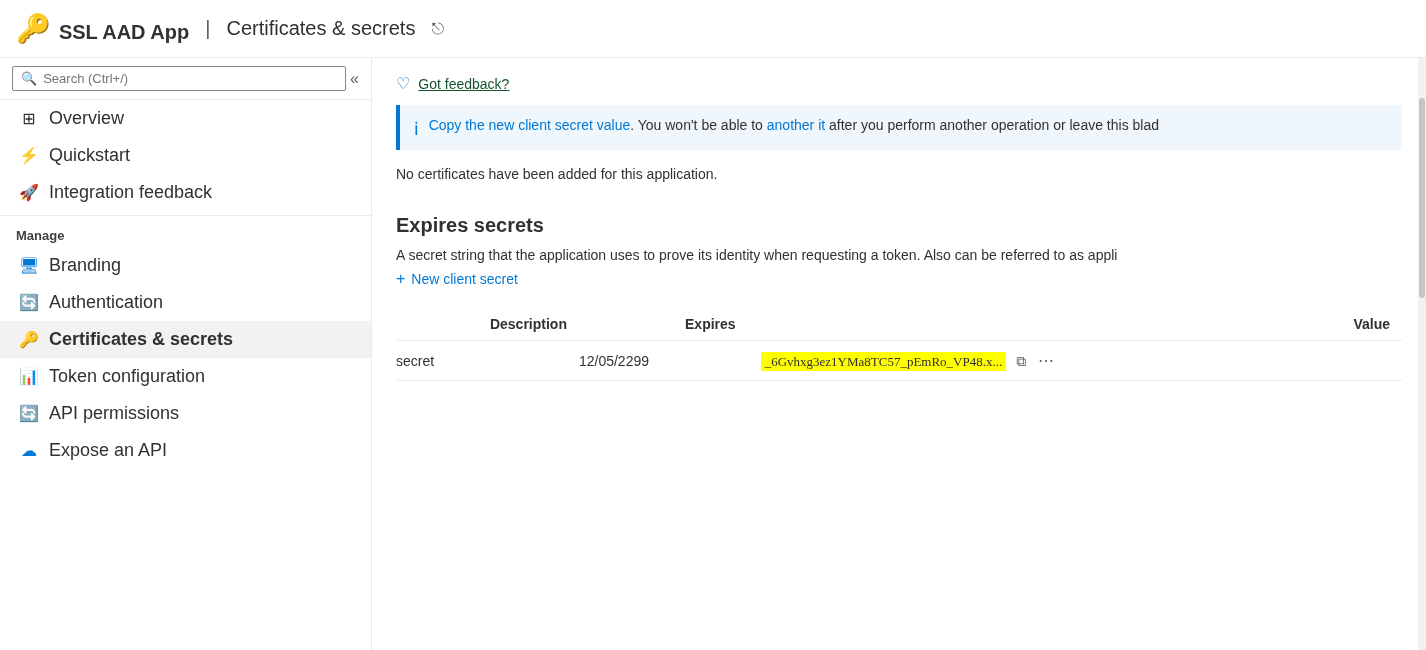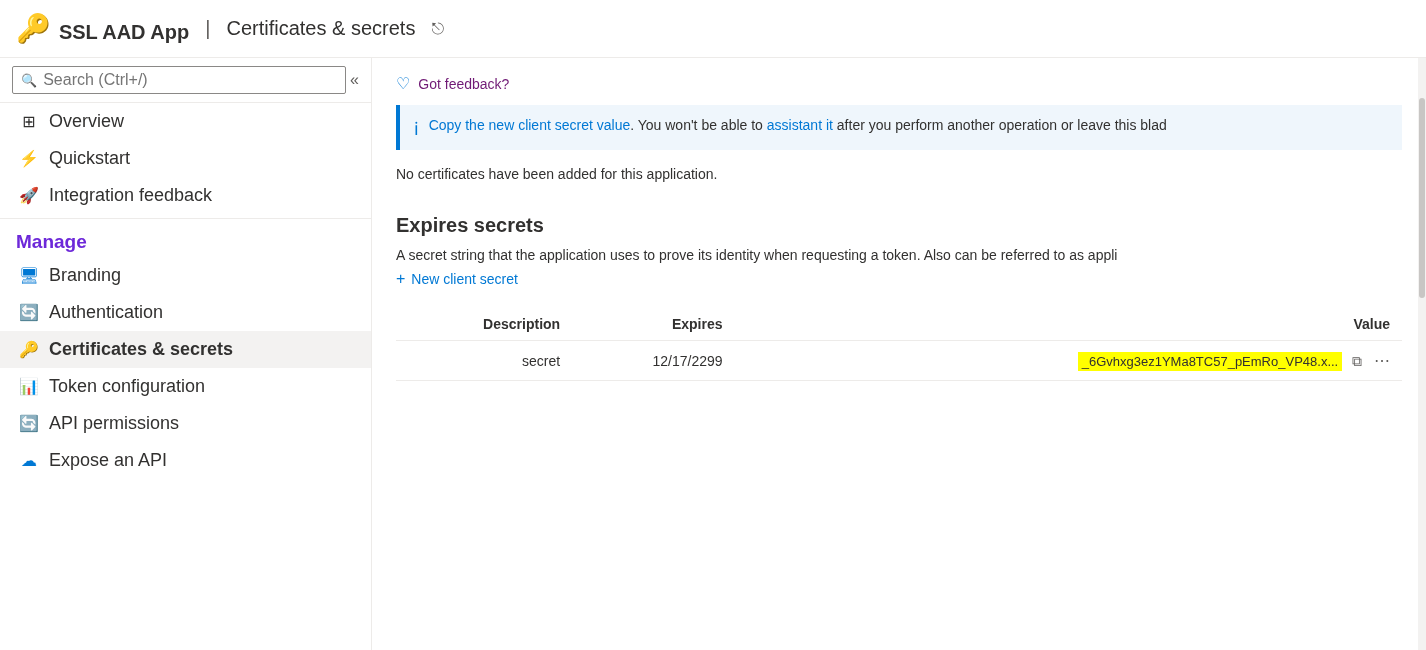--- a/index.html
+++ b/index.html
@@ -14,32 +14,32 @@
     .header-separator { color: #605e5c; font-weight: 300; margin: 0 8px; font-size: 20px; }
     .header-subtitle { font-size: 20px; color: #323130; font-weight: 400; }
     .pin-icon { color: #605e5c; font-size: 16px; margin-left: 8px; cursor: pointer; }
 
     
     .body { display: flex; flex: 1; overflow: hidden; }
 
     
     .sidebar { width: 372px; border-right: 1px solid #edebe9; display: flex; flex-direction: column; overflow: hidden; background: #fff; }
     .search-input-wrap { display: flex; align-items: center; border: 1px solid #8a8886; padding: 4px 8px; gap: 6px; border-radius: 2px; }
-    .search-input-wrap input { border: none; outline: none; font-size: 16px; color: #605e5c; background: transparent; width: 100%; }
+    .search-input-wrap input { border: none; outline: none; font-size: 13px; color: #605e5c; background: transparent; width: 100%; }
     .search-icon { color: #605e5c; font-size: 13px; }
     .collapse-btn { background: none; border: none; cursor: pointer; font-size: 16px; color: #605e5c; margin-left: auto; }
     .search-row { display: flex; align-items: center; gap: 4px; }
 
     .sidebar-nav { flex: 1; overflow-y: auto; padding-bottom: 8px; }
     .nav-item { display: flex; align-items: center; padding: 8px 16px; cursor: pointer; gap: 10px; border-left: 3px solid transparent; }
     .nav-item.active { background: #f3f2f1; border-left-color: transparent; }
     .nav-item-icon { font-size: 16px; width: 20px; text-align: center; flex-shrink: 0; }
     .nav-item-label { font-size: 18px; color: #323130; }
 
-    .nav-section-title { font-size: 19px; font-weight: 600; color: #6d28d9; padding: 12px 16px 4px 16px; border-top: 1px solid #edebe9; margin-top: 4px; }
+    .nav-section-title { font-size: 13px; font-weight: 600; color: #404040; padding: 12px 16px 4px 16px; border-top: 1px solid #edebe9; margin-top: 4px; }
 
     
     .main { flex: 1; overflow-y: auto; padding: 0; position: relative; }
     .main-inner { padding: 16px 24px; }
 
     .feedback-bar { display: flex; align-items: center; gap: 8px; margin-bottom: 12px; }
     .feedback-icon { color: #0078d4; font-size: 16px; }
     .feedback-text { color: #0078d4; font-size: 14px; }
 
     .info-banner { background: #eff6fc; border-left: 4px solid #0078d4; padding: 10px 14px; display: flex; align-items: flex-start; gap: 10px; margin-bottom: 16px; }
@@ -50,22 +50,22 @@
 
     .section-title { font-size: 20px; font-weight: 600; color: #323130; margin-bottom: 8px; }
     .section-desc { font-size: 14px; color: #323130; margin-bottom: 0; line-height: 1.5; }
 
     .new-secret-btn { display: flex; align-items: center; gap: 6px; background: none; border: none; cursor: pointer; color: #0078d4; font-size: 14px; padding: 4px 0; margin-bottom: 16px; }
     .new-secret-plus { font-size: 16px; color: #0078d4; }
 
     
     .secrets-table { width: 100%; border-collapse: collapse; }
     .secrets-table th { text-align: right; font-size: 14px; font-weight: 700; color: #323130; padding: 8px 12px 8px 0; border-bottom: 1px solid #edebe9; }
-    .secrets-table td { padding: 10px 12px 10px 0; font-size: 14px; color: #323130; border-bottom: 1px solid #edebe9; vertical-align: middle; text-align: right; }
-    .secret-value { background: #ffff00; color: #323130; font-family: Liberation Sans, sans-serif; font-size: 13px; padding: 2px 4px; margin-left: 13px; }
+    .secrets-table td { padding: 10px 12px 10px 0; font-size: 14px; color: #323130; border-bottom: 1px solid #edebe9; vertical-align: middle; }
+    .secret-value { background: #ffff00; color: #323130; font-family: Liberation Serif, serif; font-size: 13px; padding: 2px 4px; margin-left: 13px; }
     .copy-icon { color: #605e5c; cursor: pointer; font-size: 14px; margin-left: 6px; }
     .action-dots { color: #605e5c; cursor: pointer; font-size: 16px; margin-left: 8px; }
   </style>
 </head>
 <body>
 
 <div class="app-container">
 
   <div class="header">
     <span class="header-icon">🔑</span>
@@ -133,27 +133,27 @@
     <div class="main">
 
       <div style="position:absolute; right:0; top:0; width:8px; height:100%; background:#f3f2f1;">
         <div style="background:#c8c6c4; width:6px; height:200px; border-radius:3px; margin: 40px 1px;"></div>
       </div>
 
       <div class="main-inner">
 
         <div class="feedback-bar">
           <span class="feedback-icon" style="color:#0078d4;">♡</span>
-          <span class="feedback-text" style="color:#701a75; cursor:pointer;">Got feedback?</span>
+          <span class="feedback-text" style="color:#14532d; cursor:pointer;text-decoration:underline;">Got feedback?</span>
         </div>
 
         <div class="info-banner">
           <span class="info-banner-icon">ℹ</span>
           <span class="info-banner-text">
-            <span style="color:#0078d4;">Copy the new client secret value</span><span>. You won't be able to <span style="color:#0078d4;">assistant it</span> after you perform another operation or leave this blad</span>
+            <span style="color:#0078d4;">Copy the new client secret value</span><span>. You won't be able to <span style="color:#0078d4;">another it</span> after you perform another operation or leave this blad</span>
           </span>
         </div>
 
         <p class="no-certs-text">No certificates have been added for this application.</p>
 
         <h2 class="section-title">Expires secrets</h2>
         <p class="section-desc">A secret string that the application uses to prove its identity when requesting a token. Also can be referred to as appli</p>
 
         <button class="new-secret-btn">
           <span class="new-secret-plus">+</span>
@@ -164,21 +164,21 @@
           <thead>
             <tr>
               <th>Description</th>
               <th>Expires</th>
               <th>Value</th>
             </tr>
           </thead>
           <tbody>
             <tr>
               <td>secret</td>
-              <td>12/17/2299</td>
+              <td>12/05/2299</td>
               <td>
                 <span class="secret-value">_6Gvhxg3ez1YMa8TC57_pEmRo_VP48.x...</span>
                 <span class="copy-icon" title="Copy">⧉</span>
                 <span class="action-dots">⋯</span>
               </td>
             </tr>
           </tbody>
         </table>
       </div>
     </div>

